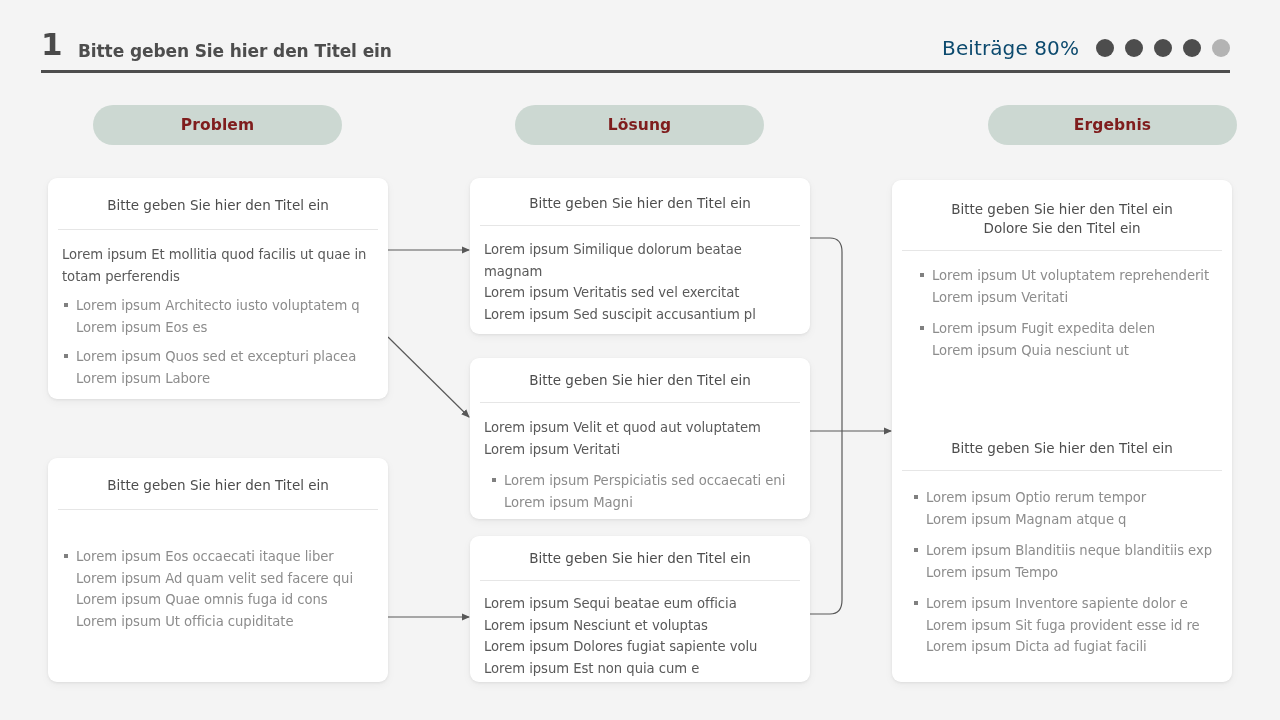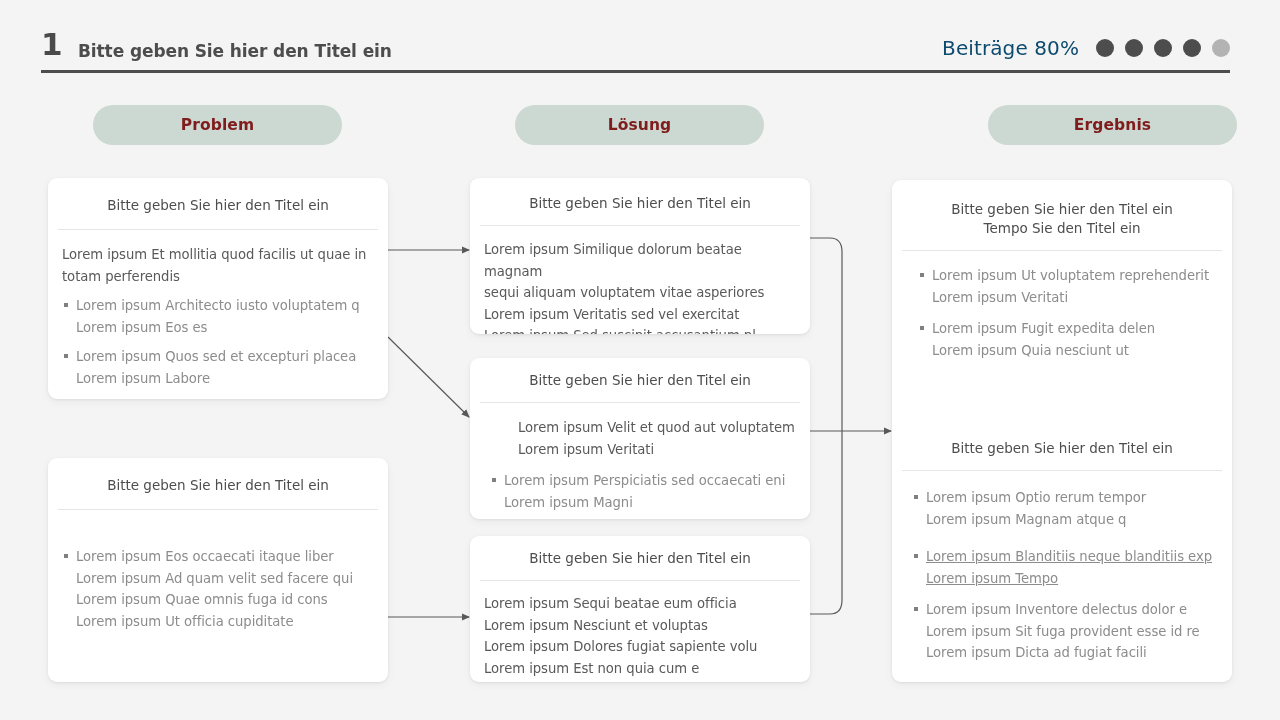--- a/index.html
+++ b/index.html
@@ -230,31 +230,30 @@
       </li>
     </ul>
   </div>
 </div>
 
 <div class="card" style="left:470px; top:178px; width:340px; height:156px;">
   <div class="card-title" style="padding-top:16px;">Bitte geben Sie hier den Titel ein</div>
   <div class="card-divider" style="margin-top:12px;"></div>
   <div class="card-body" style="padding-top:13px;">
     <div class="body-para">Lorem ipsum Similique dolorum beatae magnam</div>
-    <div class="body-para">sequi aliquam voluptatem vitae asperiores</div>
     <div class="body-para">Lorem ipsum Veritatis sed vel exercitat</div>
     <div class="body-para">Lorem ipsum Sed suscipit accusantium pl</div>
   </div>
 </div>
 
 <div class="card" style="left:470px; top:358px; width:340px; height:161px;">
   <div class="card-title" style="padding-top:13px;">Bitte geben Sie hier den Titel ein</div>
   <div class="card-divider" style="margin-top:12px;"></div>
   <div class="card-body" style="padding-top:14px;">
-    <div class="body-para" style="max-width:292px;margin-left:34px;">
+    <div class="body-para" style="max-width:292px;">
       <span>Lorem ipsum Velit et quod aut voluptatem Lorem ipsum Veritati</span>
     </div>
     <ul class="bullet-list" style="margin-top:10px; padding-left:6px;">
       <li class="bullet-item">
         <span class="bullet-sub">Lorem ipsum Perspiciatis sed occaecati eni</span>
         <span class="bullet-sub">Lorem ipsum Magni</span>
       </li>
     </ul>
   </div>
 </div>
@@ -267,21 +266,21 @@
     <div class="body-para">Lorem ipsum Nesciunt et voluptas</div>
     <div class="body-para">Lorem ipsum Dolores fugiat sapiente volu</div>
     <div class="body-para">Lorem ipsum Est non quia cum e</div>
   </div>
 </div>
 
 <div class="card" style="left:892px; top:180px; width:340px; height:502px;">
 
   <div class="card-title" style="padding-top:20px;">
     <span>Bitte geben Sie hier den Titel ein</span><br>
-    <span>Tempo Sie den Titel ein</span>
+    <span>Dolore Sie den Titel ein</span>
   </div>
   <div class="card-divider" style="margin-top:12px;"></div>
   <div class="card-body" style="padding-top:14px;padding-left:20px;">
     <ul class="bullet-list" style="padding-left:6px;">
       <li class="bullet-item">
         <span class="bullet-sub">Lorem ipsum Ut voluptatem reprehenderit</span>
         <span class="bullet-sub">Lorem ipsum Veritati</span>
       </li>
       <li class="bullet-item" style="margin-top:10px;">
         <span class="bullet-sub">Lorem ipsum Fugit expedita delen</span>
@@ -291,24 +290,24 @@
   </div>
 
   <div class="card-title" style="padding-top:78px;">Bitte geben Sie hier den Titel ein</div>
   <div class="card-divider" style="margin-top:12px;"></div>
   <div class="card-body" style="padding-top:16px;">
     <ul class="bullet-list" style="padding-left:6px;">
       <li class="bullet-item">
         <span class="bullet-sub">Lorem ipsum Optio rerum tempor</span>
         <span class="bullet-sub">Lorem ipsum Magnam atque q</span>
       </li>
-      <li class="bullet-item" style="margin-top:16px;text-decoration:underline;">
+      <li class="bullet-item" style="margin-top:10px;">
         <span class="bullet-sub">Lorem ipsum Blanditiis neque blanditiis exp</span>
         <span class="bullet-sub">Lorem ipsum Tempo</span>
       </li>
       <li class="bullet-item" style="margin-top:10px;">
-        <span class="bullet-sub">Lorem ipsum Inventore delectus dolor e</span>
+        <span class="bullet-sub">Lorem ipsum Inventore sapiente dolor e</span>
         <span class="bullet-sub">Lorem ipsum Sit fuga provident esse id re</span>
         <span class="bullet-sub">Lorem ipsum Dicta ad fugiat facili</span>
       </li>
     </ul>
   </div>
 </div>
 
 </body></html>

